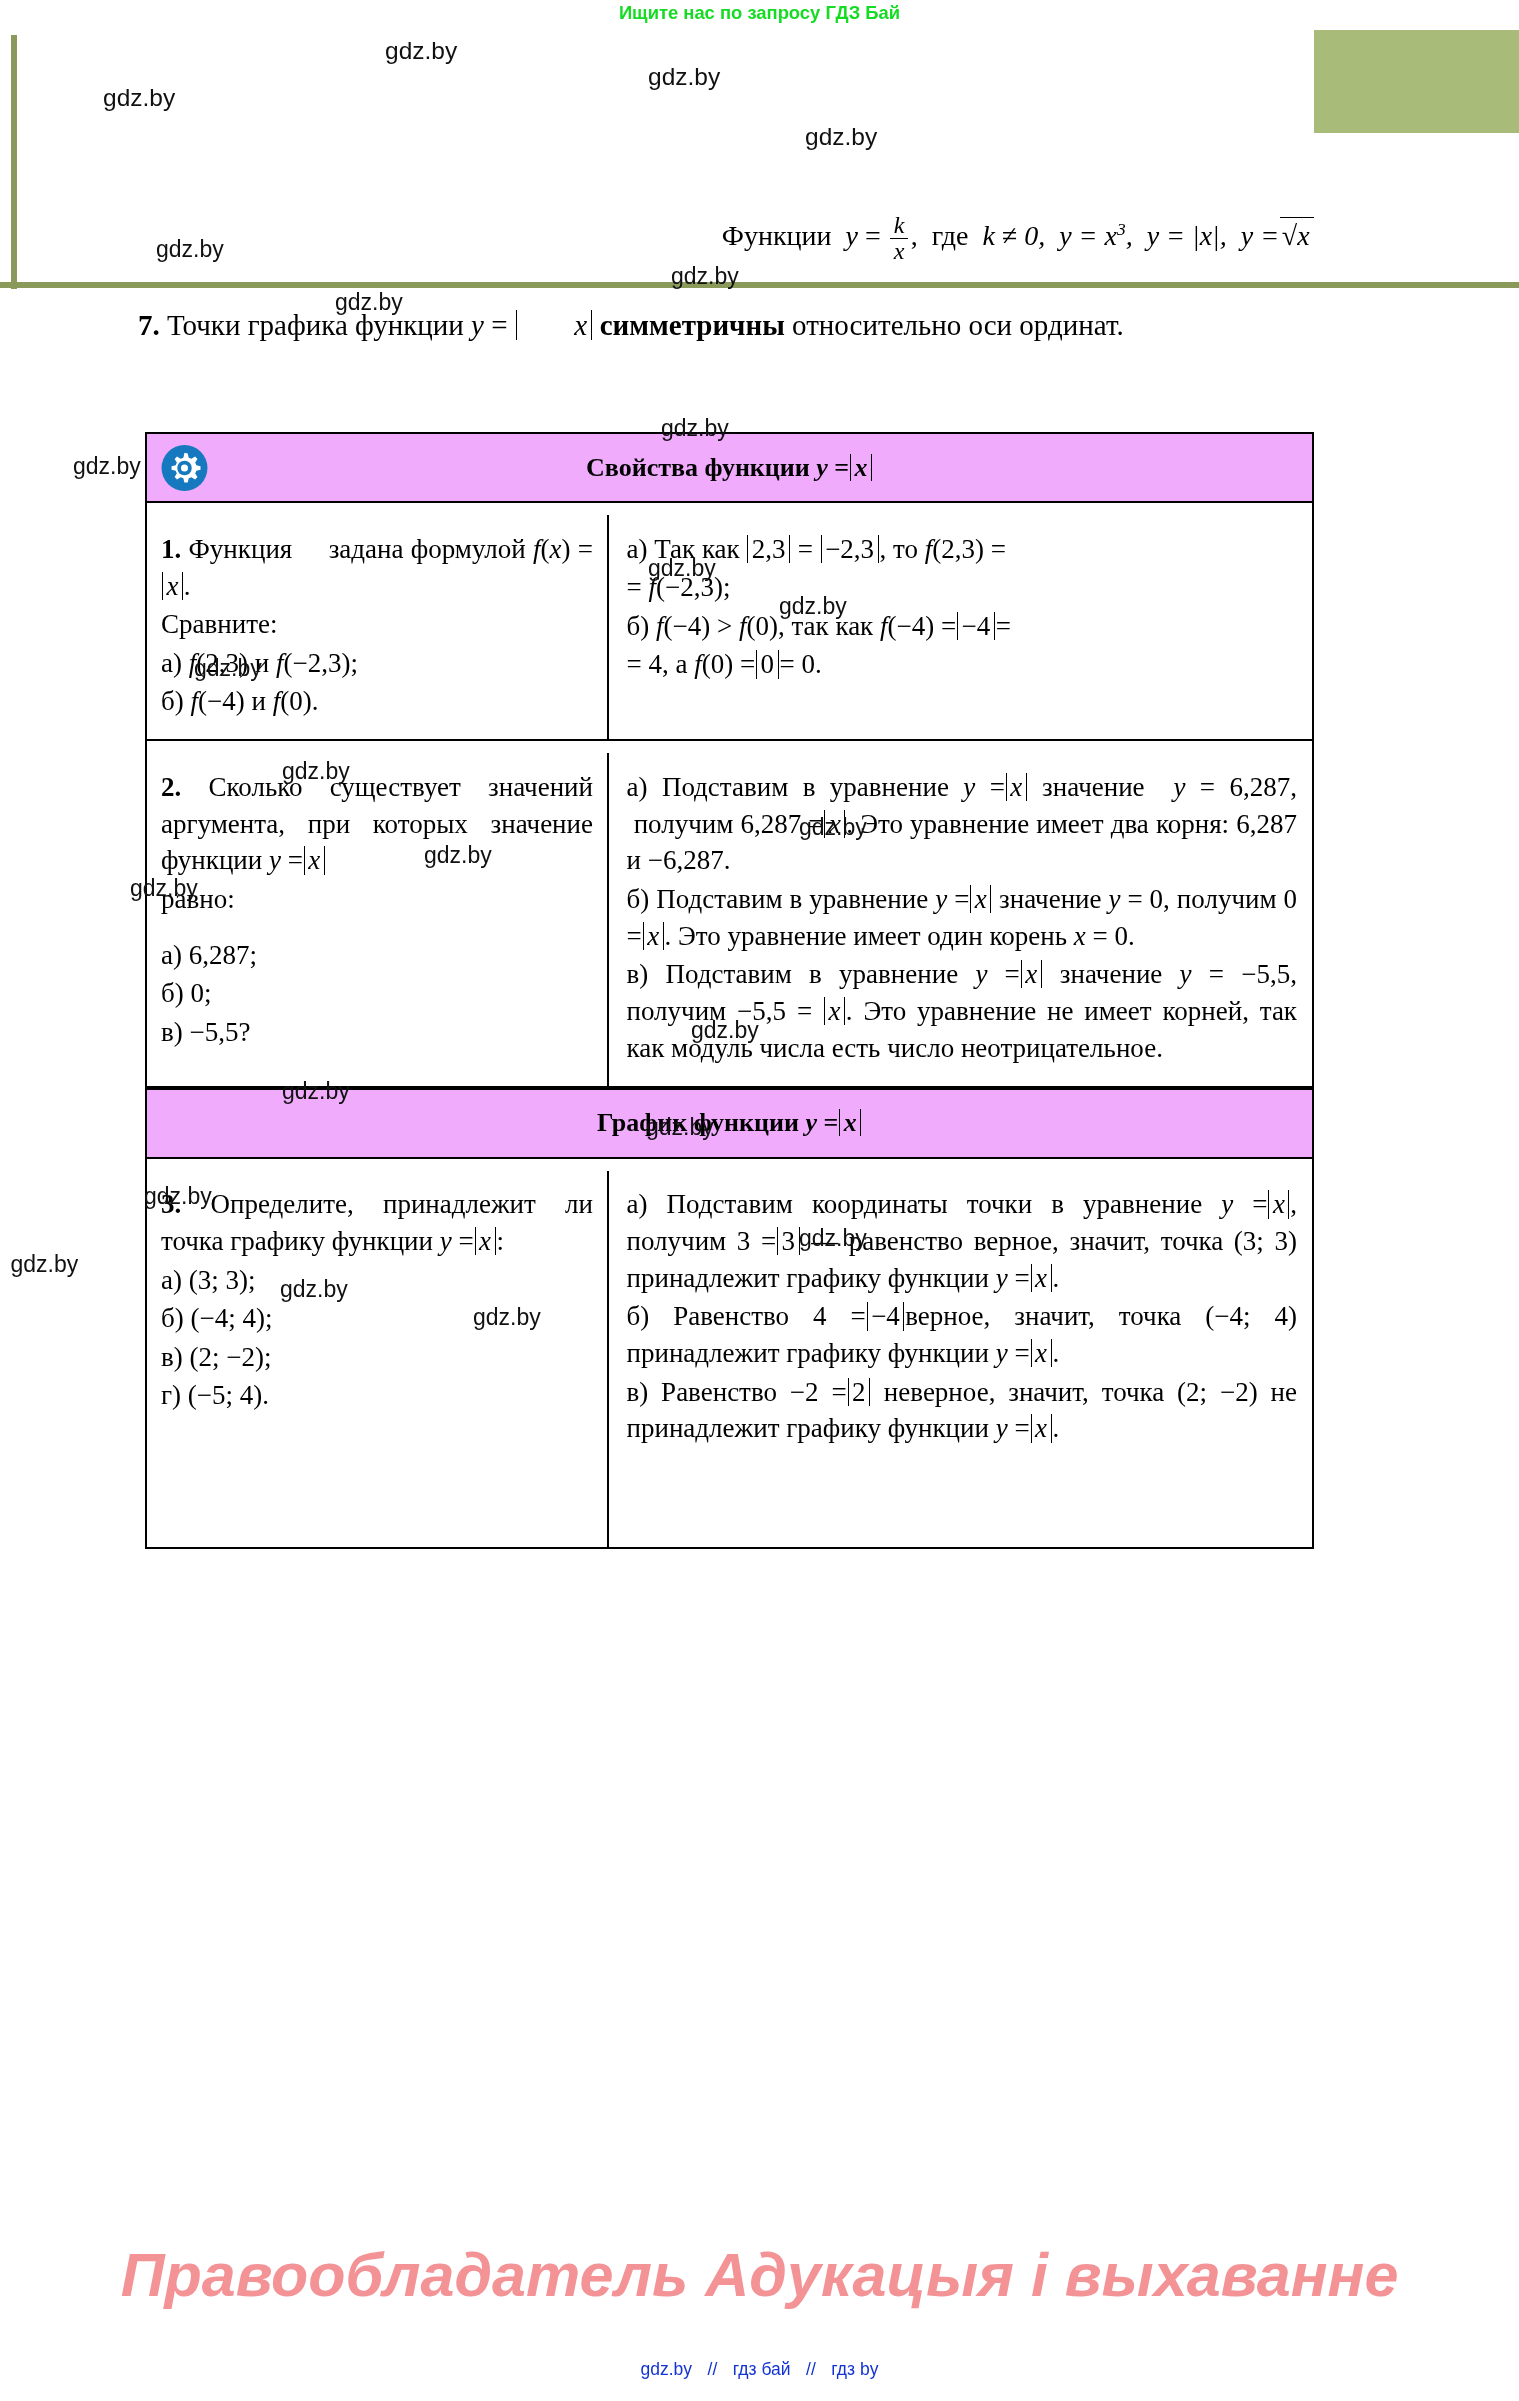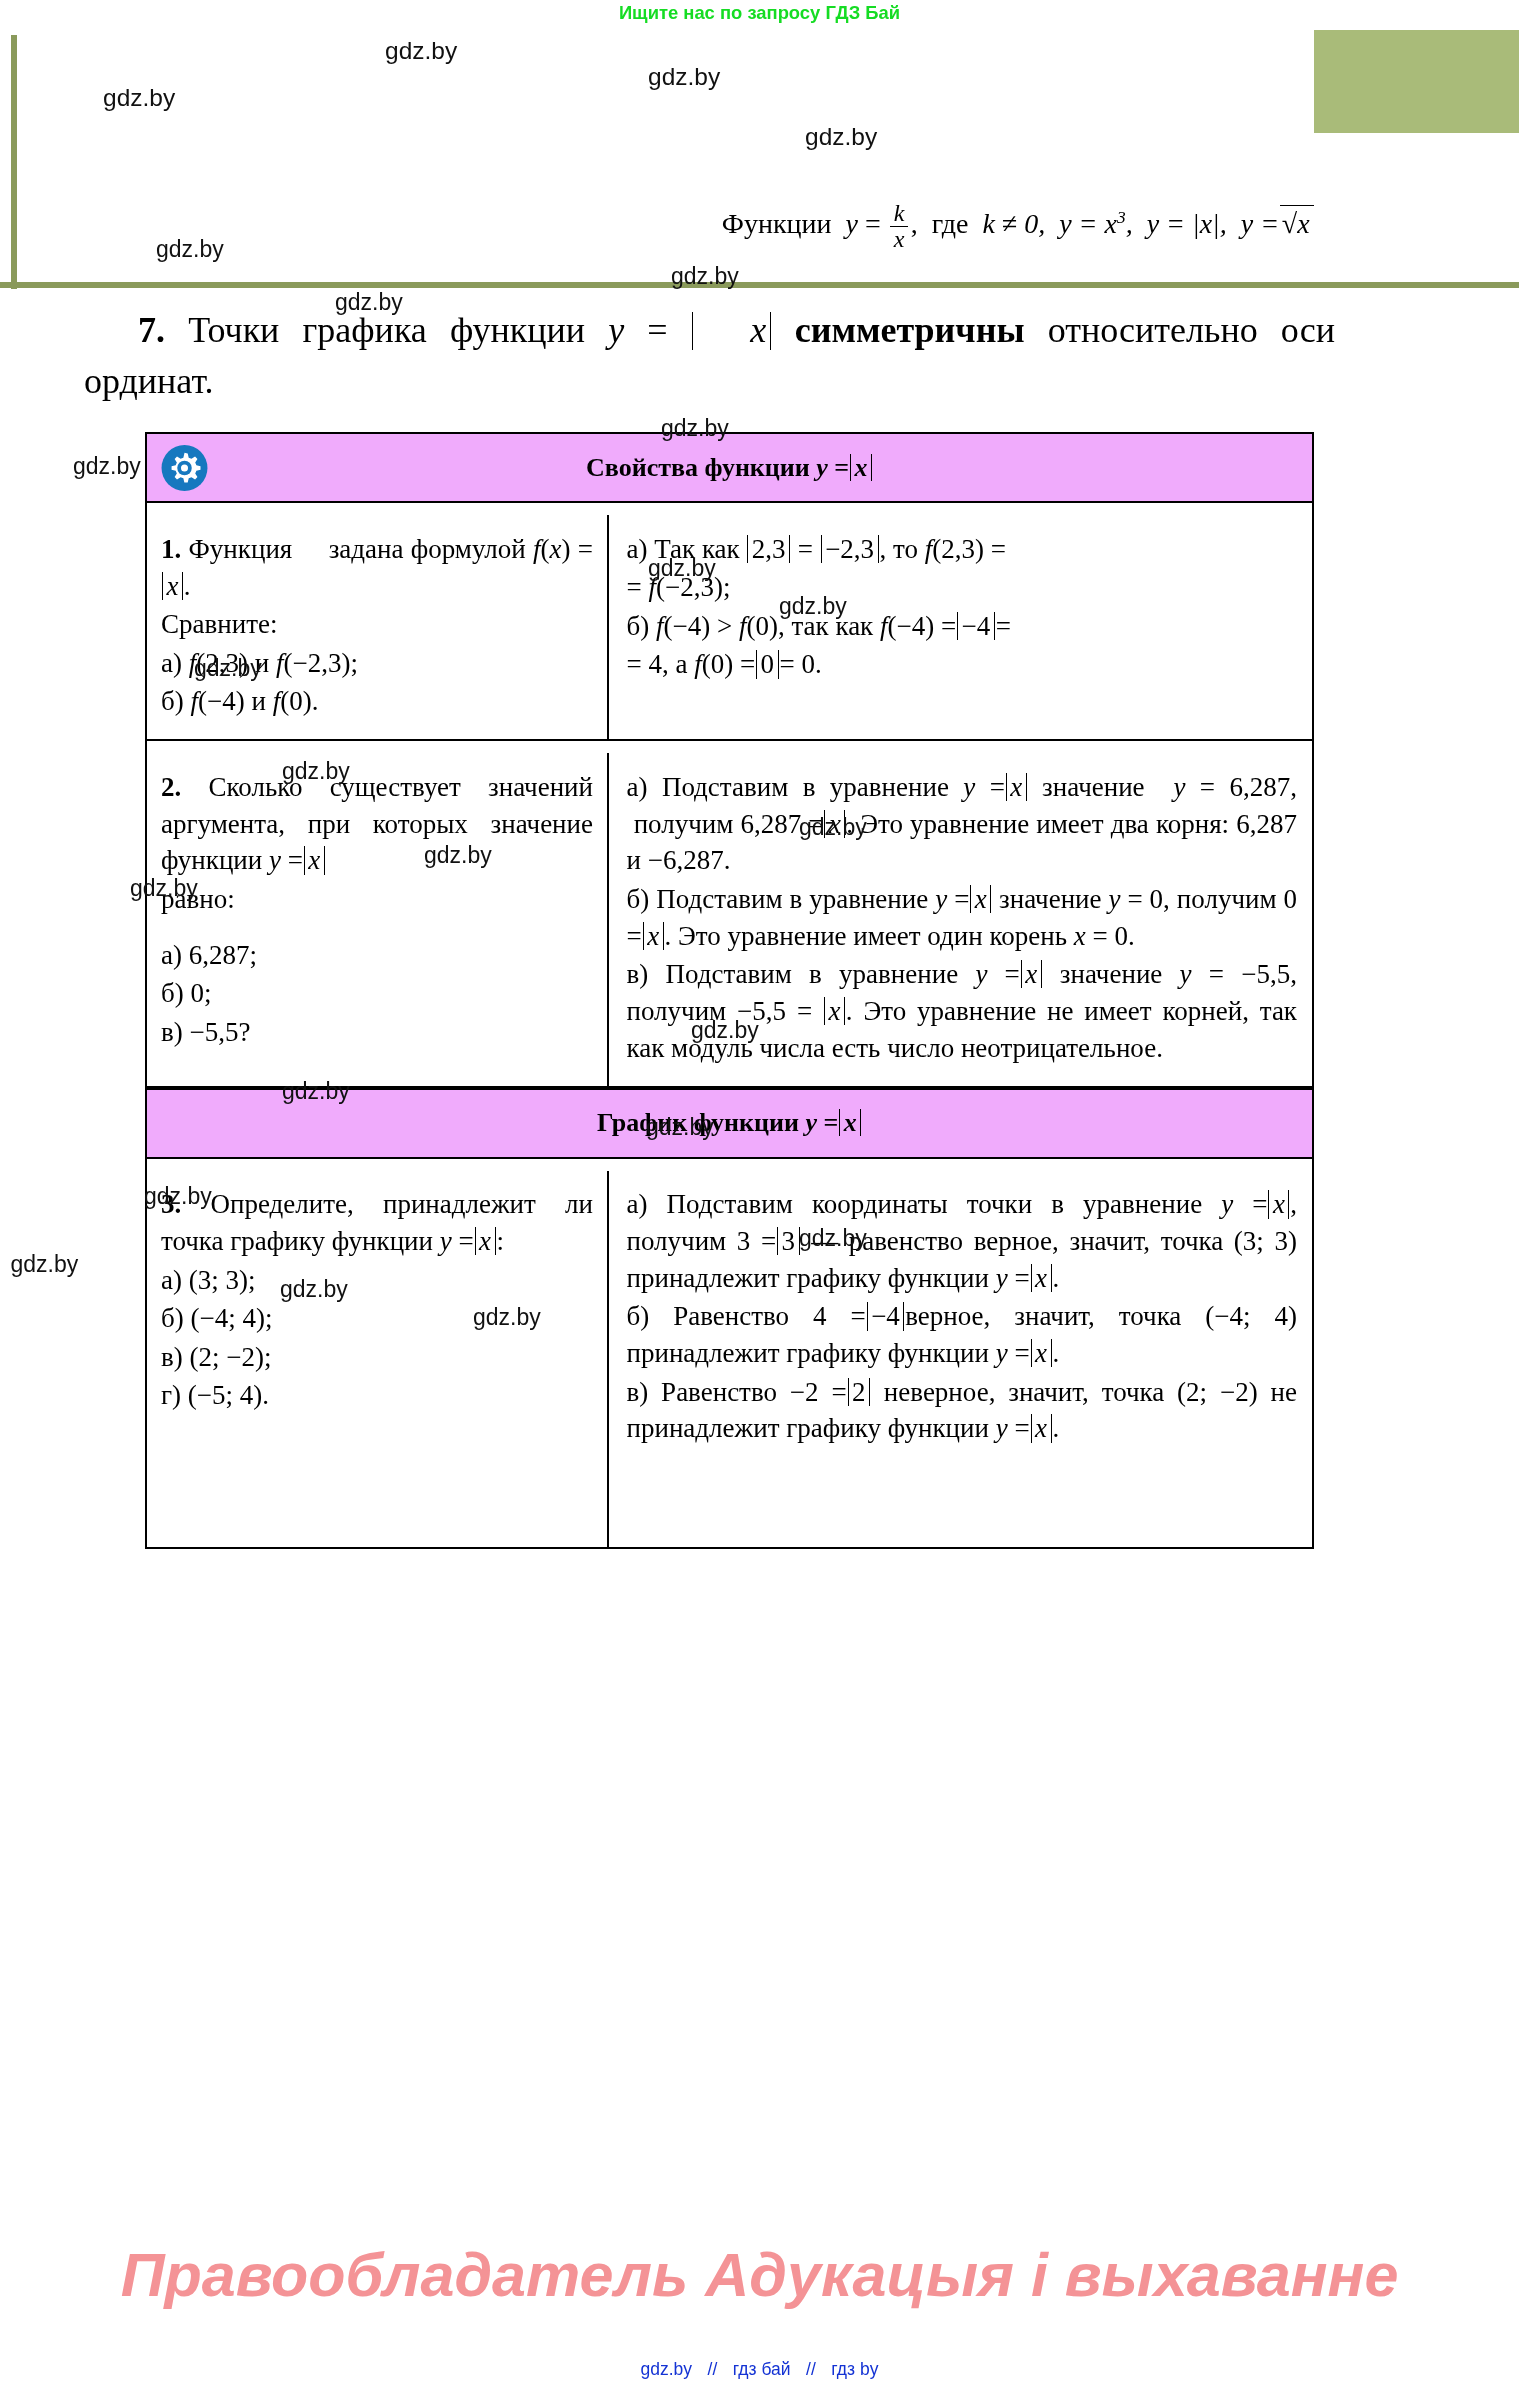--- a/index.html
+++ b/index.html
@@ -36,21 +36,21 @@
     font-family: "Liberation Sans", sans-serif;
     font-weight: bold;
     font-size: 18.4px;
     color: #15dc23;
     z-index: 8;
   }
 
   
   #runhead-wrap {
     position: absolute;
-    top: 175px;
+    top: 187px;
     left: 0;
     width: 1519px;
     height: 110px;
   }
   #runhead-text {
     position: absolute;
     left: 0;
     top: 26px;
     width: 1314px;
     text-align: right;
@@ -94,21 +94,21 @@
     background: #8a9a5b;
     z-index: 2;
   }
 
   
   #intro {
     position: absolute;
     top: 305px;
     left: 84px;
     width: 1251px;
-    font-size: 36px;
+    font-size: 29px;
     line-height: 1.42;
     text-align: justify;
     text-indent: 54px;
   }
 
   
   #tbl {
     position: absolute;
     left: 145px;
     top: 432px;

